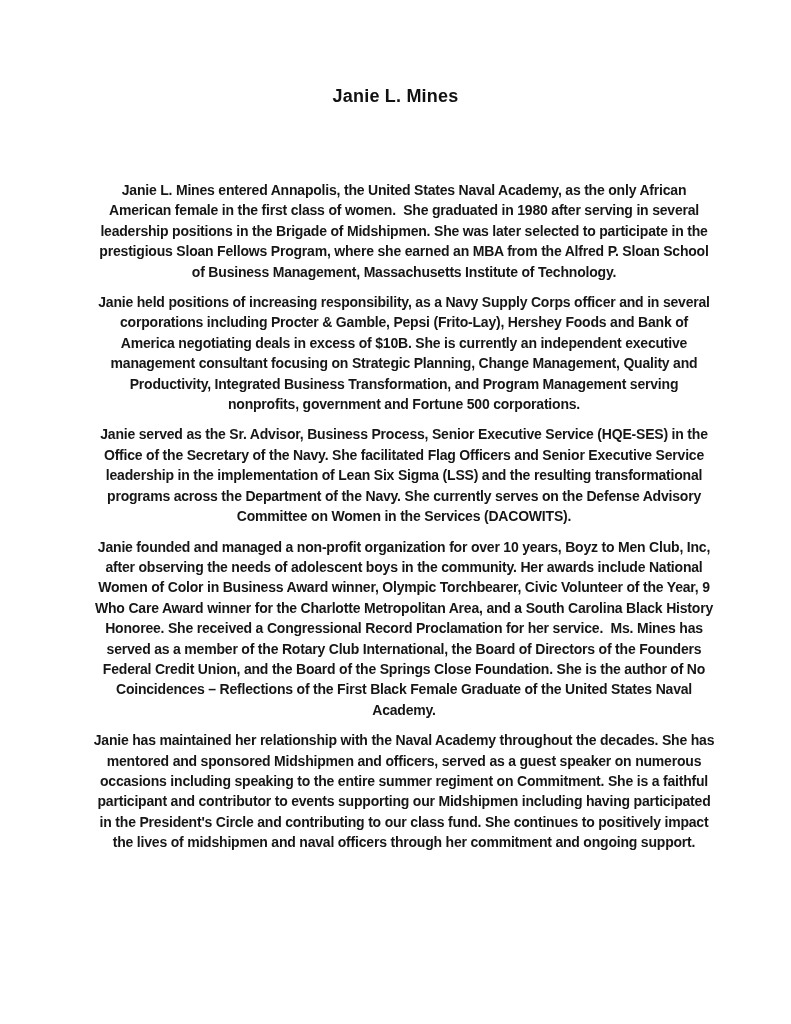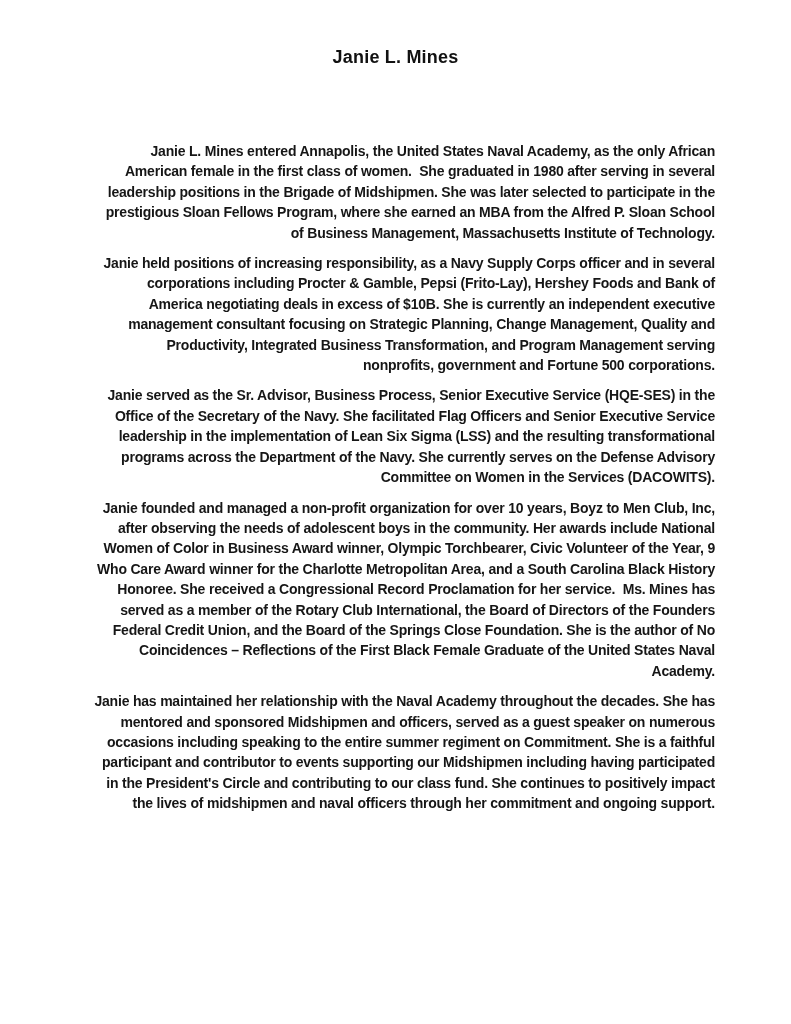--- a/index.html
+++ b/index.html
@@ -13,37 +13,37 @@
       width: 791px;
       height: 1024px;
       background: #ffffff;
       overflow: hidden;
       font-family: "Liberation Sans", sans-serif;
       color: #161616;
       -webkit-font-smoothing: antialiased;
     }
     .doc-title {
       margin: 0;
-      padding-top: 46px;
+      padding-top: 85px;
       text-align: center;
       font-size: 18px;
       line-height: 22px;
       font-weight: 700;
       letter-spacing: 0.2px;
       color: #111111;
     }
     .doc-body {
       margin-top: 73px;
       margin-left: 93px;
       width: 622px;
       font-size: 14px;
       font-weight: 700;
       line-height: 20.4px;
       letter-spacing: -0.2px;
-      text-align: right;
+      text-align: center;
     }
     .doc-body p {
       margin: 0 0 10px 0;
       white-space: pre-wrap;
     }
   </style>
 </head>
 <body>
 
 <div class="page">

